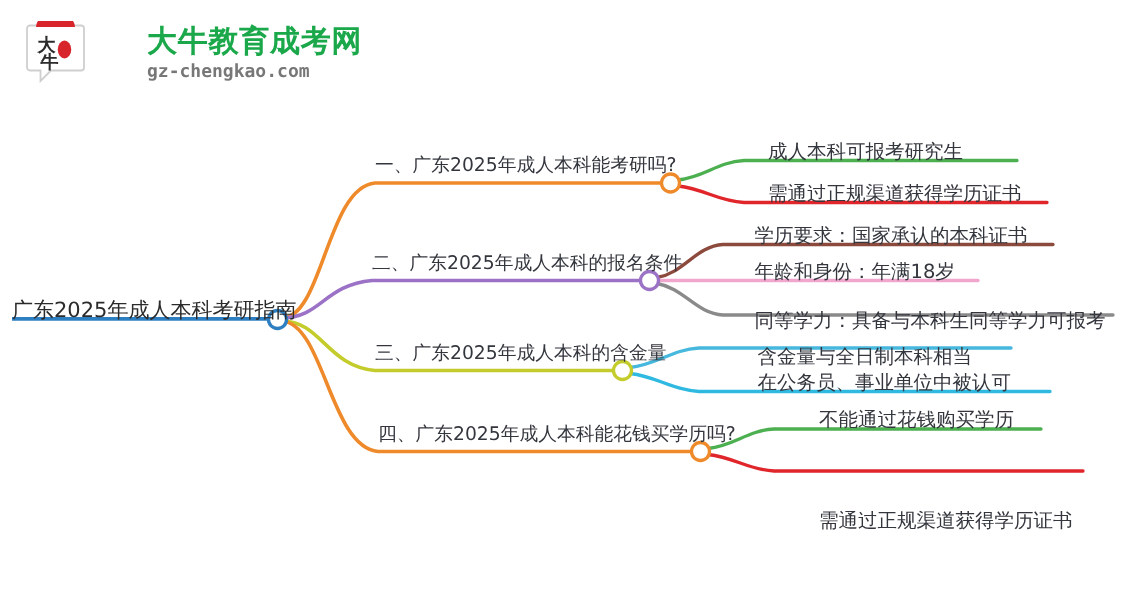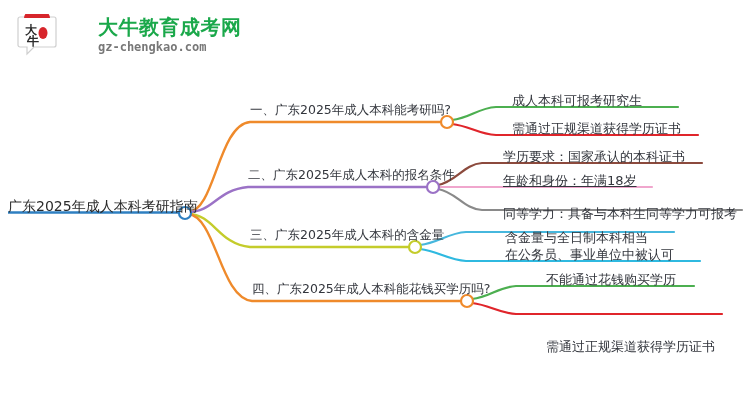--- a/index.html
+++ b/index.html
@@ -128,21 +128,21 @@
 </div>
 
 <div class="node-text root-label">广东2025年成人本科考研指南</div>
 
 <div class="node-text branch-label" style="left:250px; top:102px;">一、广东2025年成人本科能考研吗?</div>
 <div class="node-text leaf-label" style="left:512px; top:92px;">成人本科可报考研究生</div>
 <div class="node-text leaf-label" style="left:512px; top:120px;">需通过正规渠道获得学历证书</div>
 
 <div class="node-text branch-label" style="left:248px; top:167px;">二、广东2025年成人本科的报名条件</div>
 <div class="node-text leaf-label" style="left:503px; top:148px;">学历要求：国家承认的本科证书</div>
-<div class="node-text leaf-label" style="left:503px; top:172px;text-decoration:underline;">年龄和身份：年满18岁</div>
+<div class="node-text leaf-label" style="left:503px; top:172px;">年龄和身份：年满18岁</div>
 <div class="node-text leaf-label" style="left:503px; top:205px;">同等学力：具备与本科生同等学力可报考</div>
 
 <div class="node-text branch-label" style="left:250px; top:227px;">三、广东2025年成人本科的含金量</div>
 <div class="node-text leaf-label" style="left:505px; top:217px;margin-top:12px;">含金量与全日制本科相当</div>
 <div class="node-text leaf-label" style="left:505px; top:246px;">在公务员、事业单位中被认可</div>
 
 <div class="node-text branch-label" style="left:252px; top:281px;text-align:center;">四、广东2025年成人本科能花钱买学历吗?</div>
 <div class="node-text leaf-label" style="left:546px; top:271px;">不能通过花钱购买学历</div>
 <div class="node-text leaf-label" style="left:546px; top:299px;margin-top:39px;">需通过正规渠道获得学历证书</div>
 

